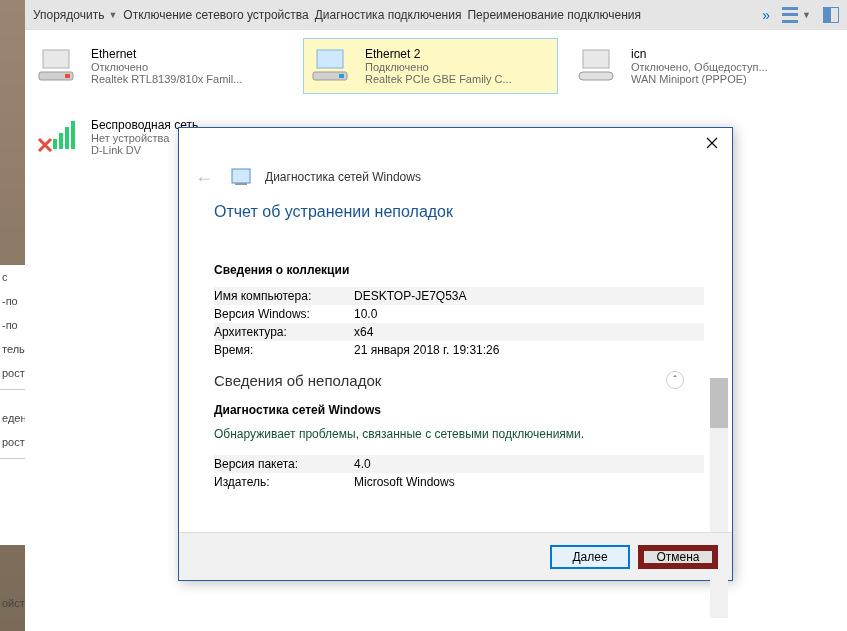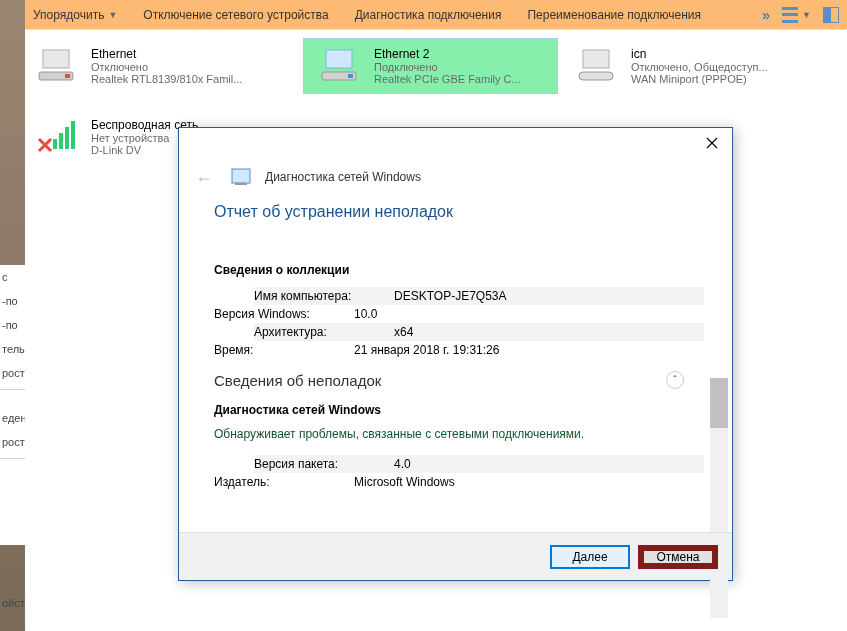--- a/index.html
+++ b/index.html
@@ -3,30 +3,30 @@
   <meta charset="utf-8">
   <style>
     * { box-sizing: border-box; margin: 0; padding: 0; }
     body { font-family: "Segoe UI", Tahoma, sans-serif; font-size: 12px; background: #fff; color: #000; width: 847px; height: 631px; overflow: hidden; position: relative; }
 
     .left-edge { position: absolute; left: 0; top: 0; width: 25px; height: 631px; background: linear-gradient(to bottom, #9a8570, #7a6a58); }
     .left-panel { position: absolute; left: 0; top: 265px; width: 25px; height: 280px; background: #fff; font-size: 11px; color: #444; }
     .left-panel div { padding: 6px 2px; white-space: nowrap; overflow: hidden; }
     .left-panel .sep { border-top: 1px solid #ccc; margin: 4px 0; }
 
-    .toolbar { position: absolute; top: 0; left: 25px; right: 0; height: 30px; display: flex; align-items: center; padding: 0 8px; border-bottom: 1px solid #e0e0e0; background: #fdba74; gap: 26px; font-size: 12px; color: #333; }
+    .toolbar { position: absolute; top: 0; left: 25px; right: 0; height: 30px; display: flex; align-items: center; padding: 0 8px; border-bottom: 1px solid #e0e0e0; background: #e5e5e5; gap: 6px; font-size: 12px; color: #333; }
     .toolbar-item { display: flex; align-items: center; gap: 4px; cursor: default; }
     .toolbar-item .arrow { font-size: 9px; color: #666; }
     .toolbar-right { margin-left: auto; display: flex; align-items: center; gap: 12px; color: #0066cc; }
     .view-icon { width: 16px; height: 16px; display: flex; flex-direction: column; justify-content: space-between; }
     .view-icon span { height: 3px; background: #5a8ec7; }
 
     .connections { position: absolute; top: 30px; left: 25px; right: 4px; padding: 8px; display: flex; flex-wrap: wrap; gap: 15px; }
     .conn-item { width: 255px; height: 56px; display: flex; padding: 4px; gap: 10px; align-items: center; }
-    .conn-item.selected { background: #86efac; border: 1px solid #99d1ff; padding: 16px; justify-content: space-between; }
+    .conn-item.selected { background: #fef9c3; border: 1px solid #99d1ff; padding: 7px; justify-content: space-between; }
     .conn-ico { width: 44px; height: 36px; position: relative; flex-shrink: 0; }
     .conn-text { flex: 1; overflow: hidden; }
     .conn-name { color: #000; font-size: 12px; }
     .conn-status { color: #6a6a6a; font-size: 11px; }
     .conn-device { color: #6a6a6a; font-size: 11px; white-space: nowrap; overflow: hidden; text-overflow: ellipsis; }
 
     .dialog { position: absolute; left: 178px; top: 127px; width: 555px; height: 454px; background: #fff; border: 1px solid #2a5a9e; box-shadow: 2px 2px 12px rgba(0,0,0,0.25); }
     .dialog-titlebar { height: 30px; display: flex; align-items: center; justify-content: flex-end; padding: 0 6px; }
     .close-btn { width: 28px; height: 22px; display: flex; align-items: center; justify-content: center; font-size: 14px; cursor: default; }
     .dialog-header { display: flex; align-items: center; gap: 12px; padding: 8px 10px 16px 10px; }
@@ -34,21 +34,21 @@
     .dialog-icon { width: 22px; height: 18px; }
     .dialog-title { font-size: 12px; color: #333; }
 
     .dialog-body { padding: 0 28px 0 35px; }
     .report-title { color: #1a5490; font-size: 16px; font-weight: 400; margin-bottom: 42px; }
     .scroll-aside { position: absolute; right: 4px; top: 250px; width: 18px; height: 240px; background: #f0f0f0; }
     .scroll-thumb { background: #c0c0c0; width: 100%; height: 50px; }
 
     .section-title { font-weight: 600; font-size: 12px; margin-bottom: 10px; }
     .kv-row { display: flex; font-size: 12px; line-height: 18px; }
-    .kv-row.odd { background: #f3f3f3; margin-left: 40px; }
+    .kv-row.odd { background: #f3f3f3; }
     .kv-key { width: 140px; }
     .kv-val { flex: 1; }
     .sub-title { font-size: 15px; color: #333; margin: 12px 0 14px 0; display: flex; justify-content: space-between; align-items: center; }
     .chev { width:18px; height:18px; border:1px solid #ccc; border-radius: 50%; display:flex; align-items:center; justify-content:center; font-size: 10px; margin-right: 20px;}
 
     .desc { font-size: 12px; color: #14532d; margin-bottom: 14px; }
 
     .dialog-footer { position: absolute; bottom: 0; left: 0; right: 0; height: 48px; background: #f0f0f0; border-top: 1px solid #ddd; display: flex; align-items: center; justify-content: flex-end; gap: 8px; padding: 0 14px; }
     .btn { min-width: 80px; height: 24px; background: #e1e1e1; border: 6px solid #7f1d1d; font-size: 12px; display:flex; align-items:center; justify-content:center; }
     .btn.primary { border: 2px solid #0078d7; background: #e5f1fb; }

